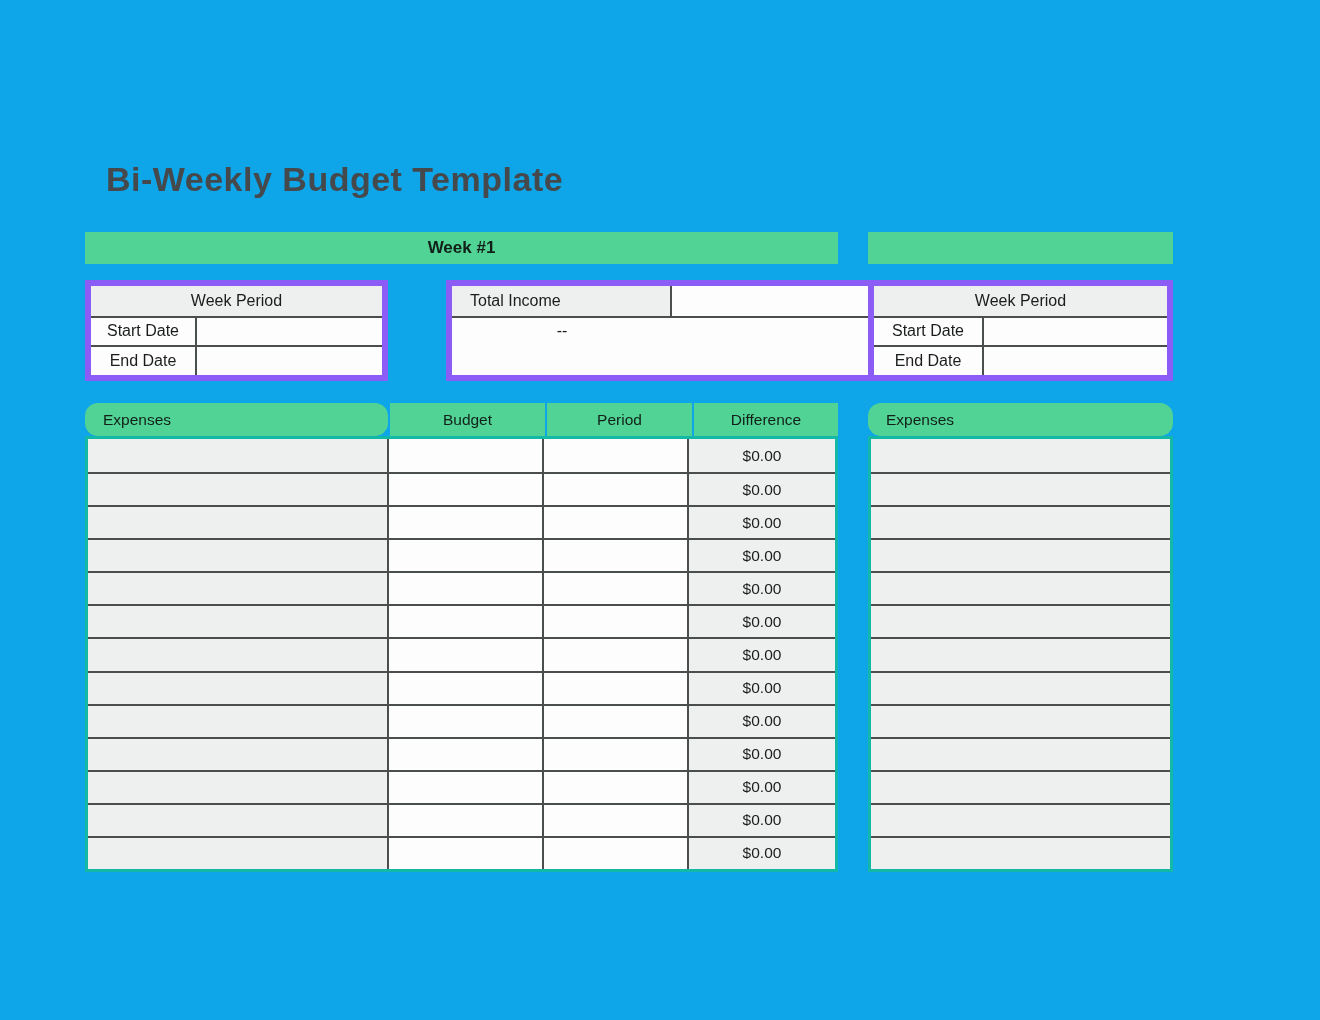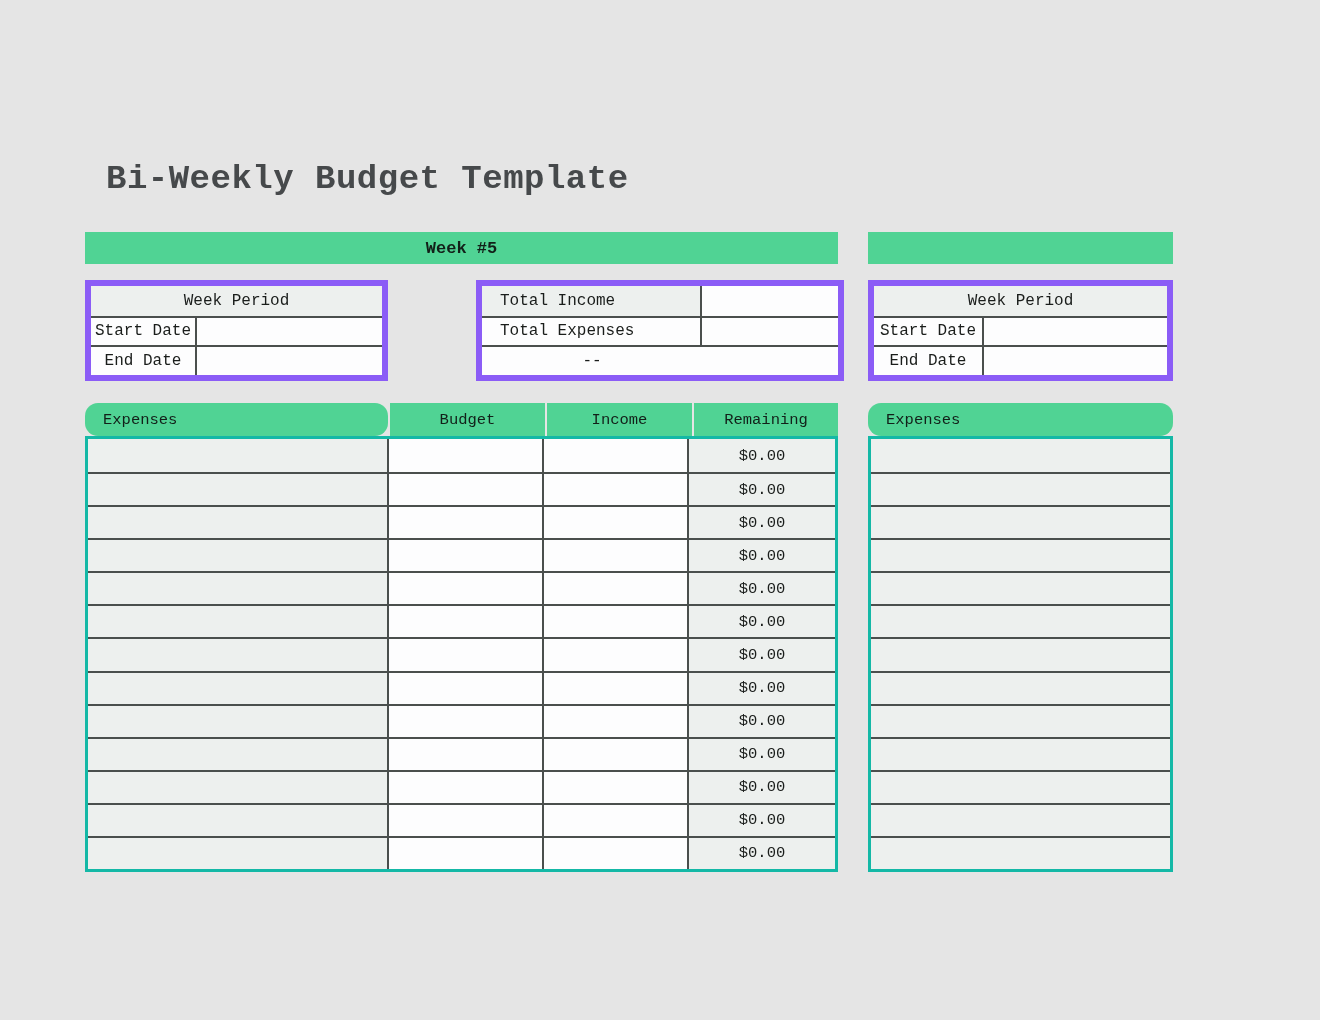--- a/index.html
+++ b/index.html
@@ -1,21 +1,21 @@
 <!DOCTYPE html>
 <html><head>
 <meta charset="utf-8">
 <style>
   html, body { margin: 0; padding: 0; }
   .canvas {
     position: relative;
     width: 1320px;
     height: 1020px;
-    background: #e5e5e5;
-    font-family: Liberation Mono, monospace;
+    background: #0ea5e9;
+    font-family: Liberation Sans, sans-serif;
     color: #1a1d1b;
     overflow: hidden;
   }
   .page-title {
     position: absolute;
     left: 106px;
     top: 160px;
     margin: 0;
     font-size: 34px;
     font-weight: bold;
@@ -58,21 +58,21 @@
     overflow: hidden;
   }
   .mini-cell.rb { border-right: 2px solid #4a4f4d; }
   .cell-gray  { background: #edf0ee; }
   .cell-white { background: #fdfdfe; }
   .txt-center { justify-content: center; }
   .txt-left   { padding-left: 18px; }
 
   .wp-left   { left: 85px;  width: 303px; }
   .wp-left .mini-row   { grid-template-columns: 106px 1fr; }
-  .totals    { left: 476px; width: 368px; }
+  .totals    { left: 446px; width: 428px; }
   .totals .mini-row    { grid-template-columns: 220px 1fr; }
   .wp-right  { left: 868px; width: 305px; }
   .wp-right .mini-row  { grid-template-columns: 110px 1fr; }
   .mini-header {
     grid-column: 1 / -1;
     display: flex;
     align-items: center;
     justify-content: center;
     background: #edf0ee;
   }
@@ -118,44 +118,40 @@
   }
   .exp-cell.rb { border-right: 2px solid #4a4f4d; }
 </style>
 </head>
 <body>
 
 <div class="canvas">
 
   <h1 class="page-title">Bi-Weekly Budget Template</h1>
 
-  <div class="banner banner-left">Week #5</div>
+  <div class="banner banner-left">Week #1</div>
   <div class="banner banner-right"></div>
 
   <div class="mini-table wp-left">
     <div class="mini-row">
       <div class="mini-header">Week Period</div>
     </div>
     <div class="mini-row">
       <div class="mini-cell rb cell-white txt-center">Start Date</div>
       <div class="mini-cell cell-white"></div>
     </div>
     <div class="mini-row">
       <div class="mini-cell rb cell-white txt-center">End Date</div>
       <div class="mini-cell cell-white"></div>
     </div>
   </div>
 
   <div class="mini-table totals">
     <div class="mini-row">
       <div class="mini-cell rb cell-gray txt-left">Total Income</div>
-      <div class="mini-cell cell-white txt-center"></div>
-    </div>
-    <div class="mini-row">
-      <div class="mini-cell rb cell-white txt-left">Total Expenses</div>
       <div class="mini-cell cell-white txt-center"></div>
     </div>
     <div class="mini-row">
       <div class="mini-cell cell-white txt-center">--</div>
     </div>
   </div>
 
   <div class="mini-table wp-right">
     <div class="mini-row">
       <div class="mini-header">Week Period</div>
@@ -167,22 +163,22 @@
     <div class="mini-row">
       <div class="mini-cell rb cell-white txt-center">End Date</div>
       <div class="mini-cell cell-white"></div>
     </div>
   </div>
 
   <div class="exp-table exp-left">
     <div class="exp-header">
       <div class="exp-header-cell first">Expenses</div>
       <div class="exp-header-cell">Budget</div>
-      <div class="exp-header-cell">Income</div>
-      <div class="exp-header-cell">Remaining</div>
+      <div class="exp-header-cell">Period</div>
+      <div class="exp-header-cell">Difference</div>
     </div>
     <div class="exp-body">
         <div class="exp-row">
           <div class="exp-cell rb cell-gray"></div>
           <div class="exp-cell rb cell-white"></div>
           <div class="exp-cell rb cell-white"></div>
           <div class="exp-cell cell-gray">$0.00</div>
         </div>
         <div class="exp-row">
           <div class="exp-cell rb cell-gray"></div>

